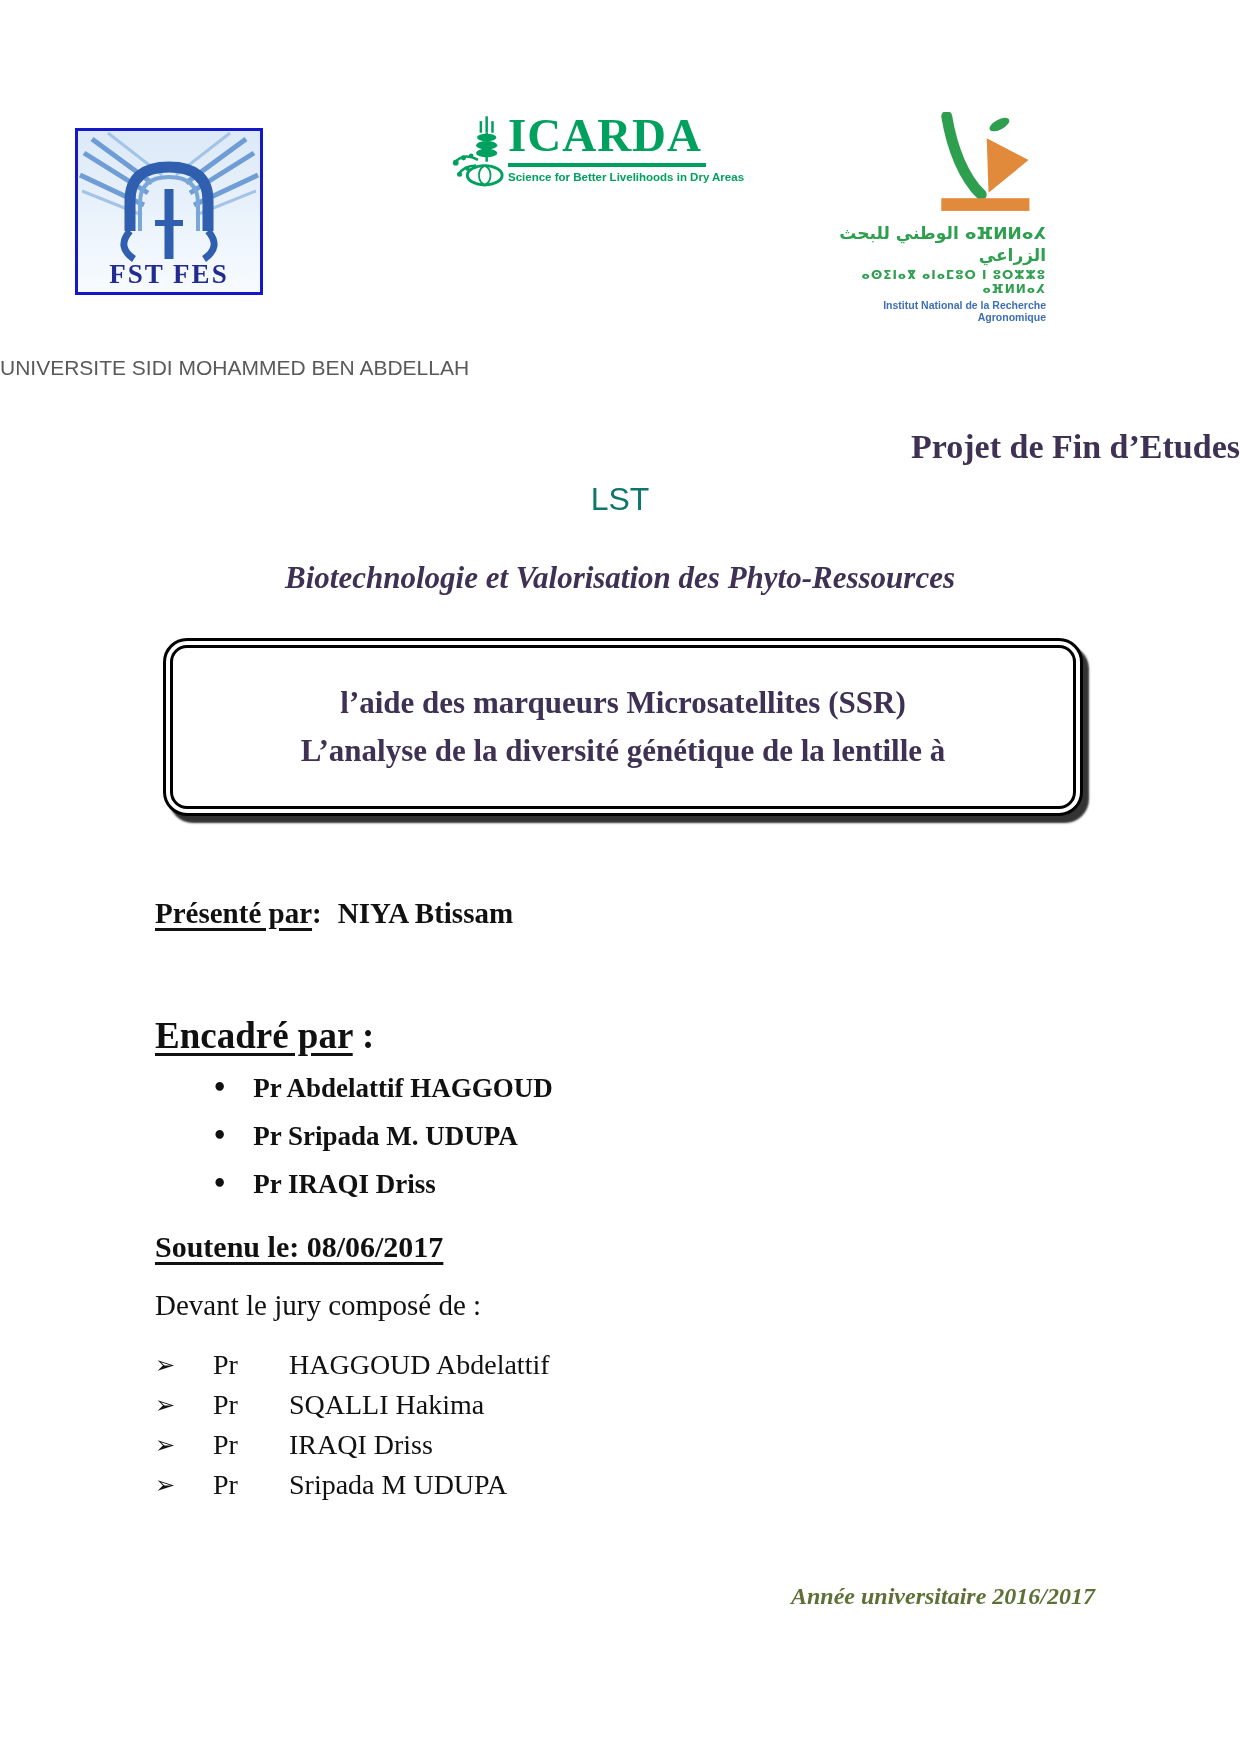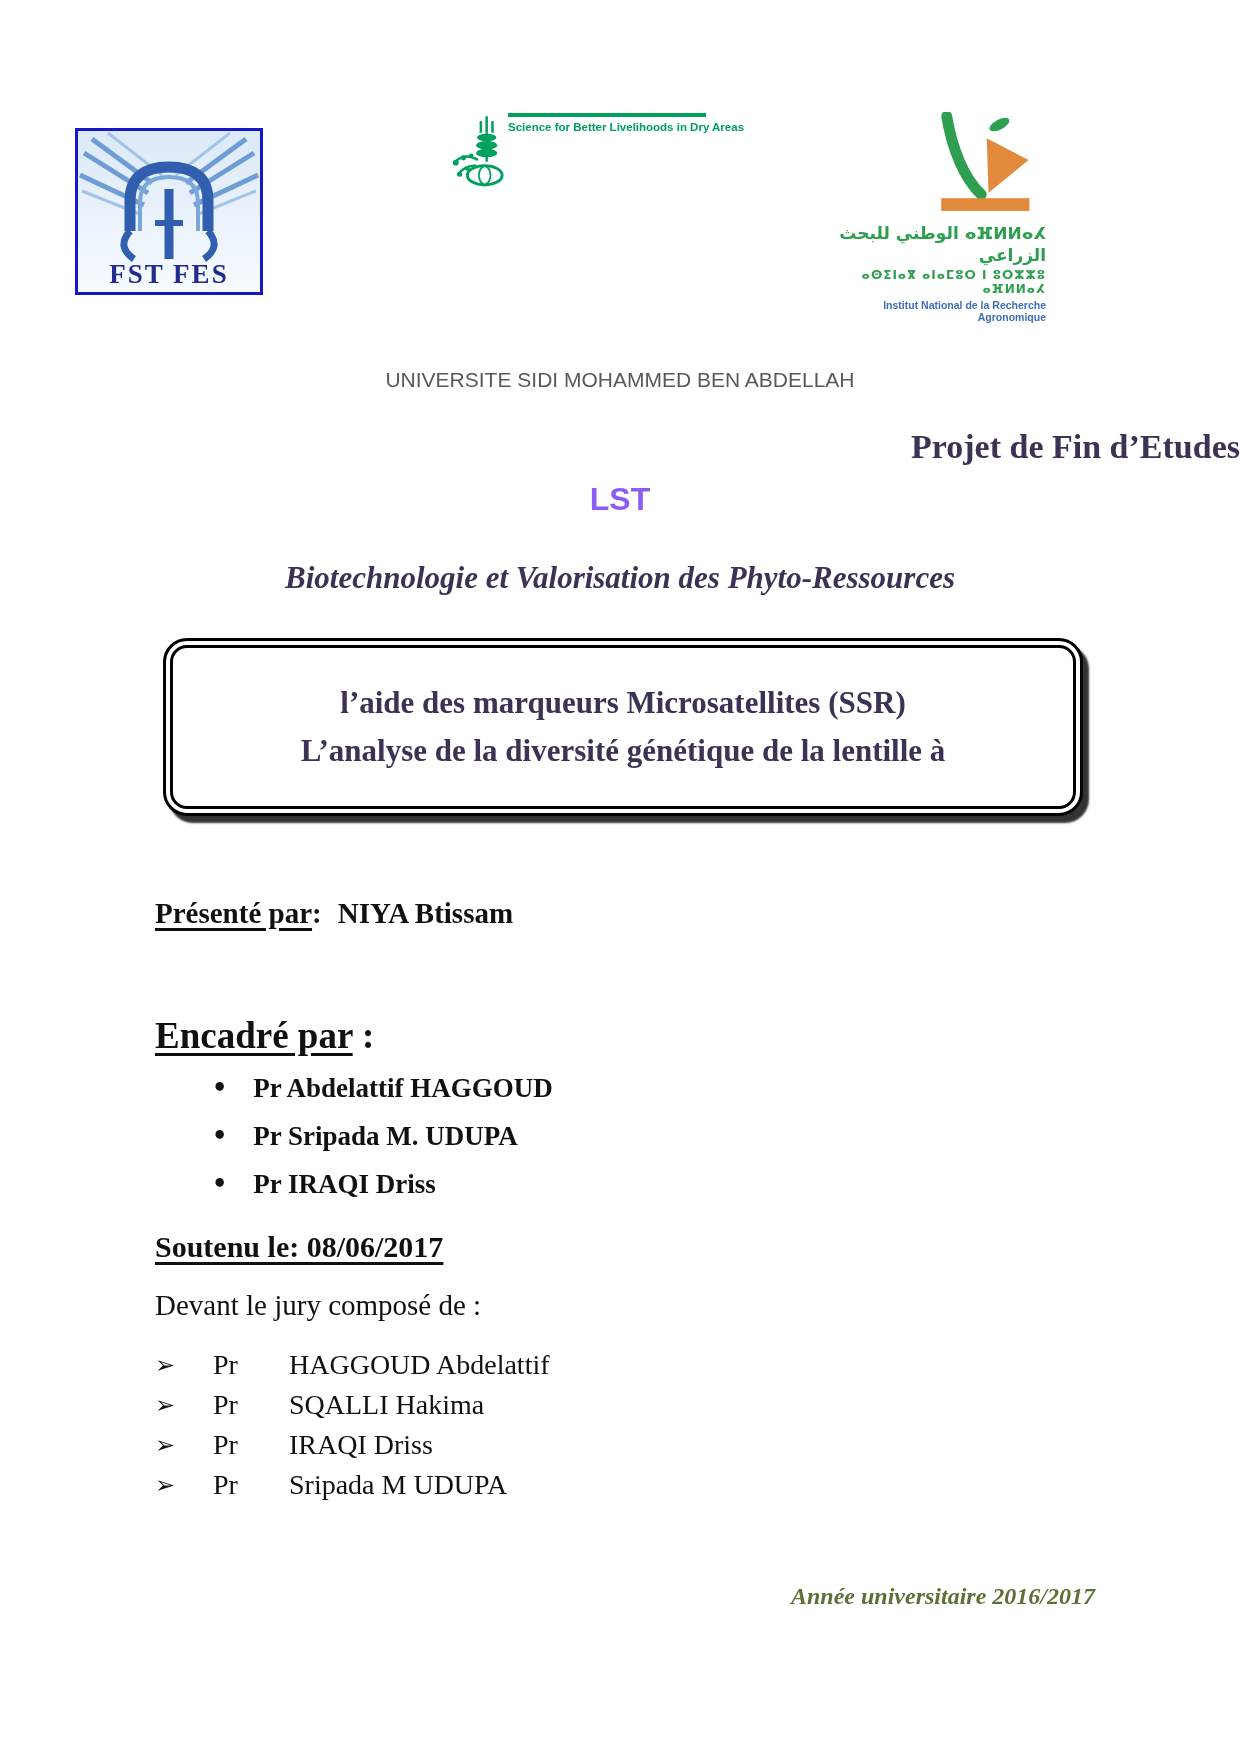--- a/index.html
+++ b/index.html
@@ -41,30 +41,30 @@
     font-family:"DejaVu Sans", sans-serif; color:#2E9E4F; font-size:12px;
     font-weight:bold; letter-spacing:1px; margin-top:2px;
   }
   .inra-french {
     font-family:"Liberation Sans", sans-serif; color:#3F6EB5; font-size:10.5px;
     font-weight:bold; margin-top:3px;
   }
 
   
   .university {
-    position:absolute; top:368px; left:0; width:100%; text-align:center;
+    position:absolute; top:356px; left:0; width:100%; 
     font-family:"Liberation Sans", sans-serif; color:#595959; font-size:21px;
   }
   .project-type {
     position:absolute; top:428px; left:0; width:100%; text-align:right;
     color:#3E3154; font-size:34px; font-weight:bold;
   }
   .degree {
     position:absolute; top:481px; left:0; width:100%; text-align:center;
-    font-family:"Liberation Sans", sans-serif; color:#8b5cf6; font-size:32px; font-weight:bold;
+    font-family:"Liberation Sans", sans-serif; color:#0f766e; font-size:32px; font-weight:normal;
   }
   .program {
     position:absolute; top:560px; left:0; width:100%; text-align:center;
     color:#3E3154; font-size:31px; font-weight:bold; font-style:italic;
   }
 
   
   .title-box {
     position:absolute; left:163px; top:638px; width:920px; height:178px;
     border:10px double #000; border-radius:24px; background:#fff;
@@ -149,20 +149,21 @@
         <circle cx="8" cy="49" r="3"></circle>
           <circle cx="16" cy="44" r="2.6"></circle>
           <circle cx="24" cy="42" r="2.4"></circle>
         <circle cx="12" cy="61" r="2.6"></circle>
           <circle cx="20" cy="55" r="2.4"></circle>
       </g>
       <ellipse cx="38" cy="62" rx="18" ry="10" fill="none" stroke="#00A05F" stroke-width="3"></ellipse>
       <path d="M38,52 C30,56 30,68 38,72 M38,52 C46,56 46,68 38,72" fill="none" stroke="#00A05F" stroke-width="1.8"></path>
     </svg>
     <div class="icarda-textcol">
+      <div class="icarda-word">ICARDA</div>
       <div class="icarda-rule"></div>
       <div class="icarda-tagline">Science for Better Livelihoods in Dry Areas</div>
     </div>
   </div>
 
   <div class="inra-logo">
     <svg class="inra-mark" viewBox="0 0 110 115">
       <path d="M14,4 C20,40 33,72 52,90" fill="none" stroke="#2E9E4F" stroke-width="12" stroke-linecap="round"></path>
       <ellipse cx="72" cy="13" rx="12" ry="5.5" fill="#2E9E4F" transform="rotate(-28 72 13)"></ellipse>
       <polygon points="58,28 104,52 60,88" fill="#E18A3C"></polygon>

